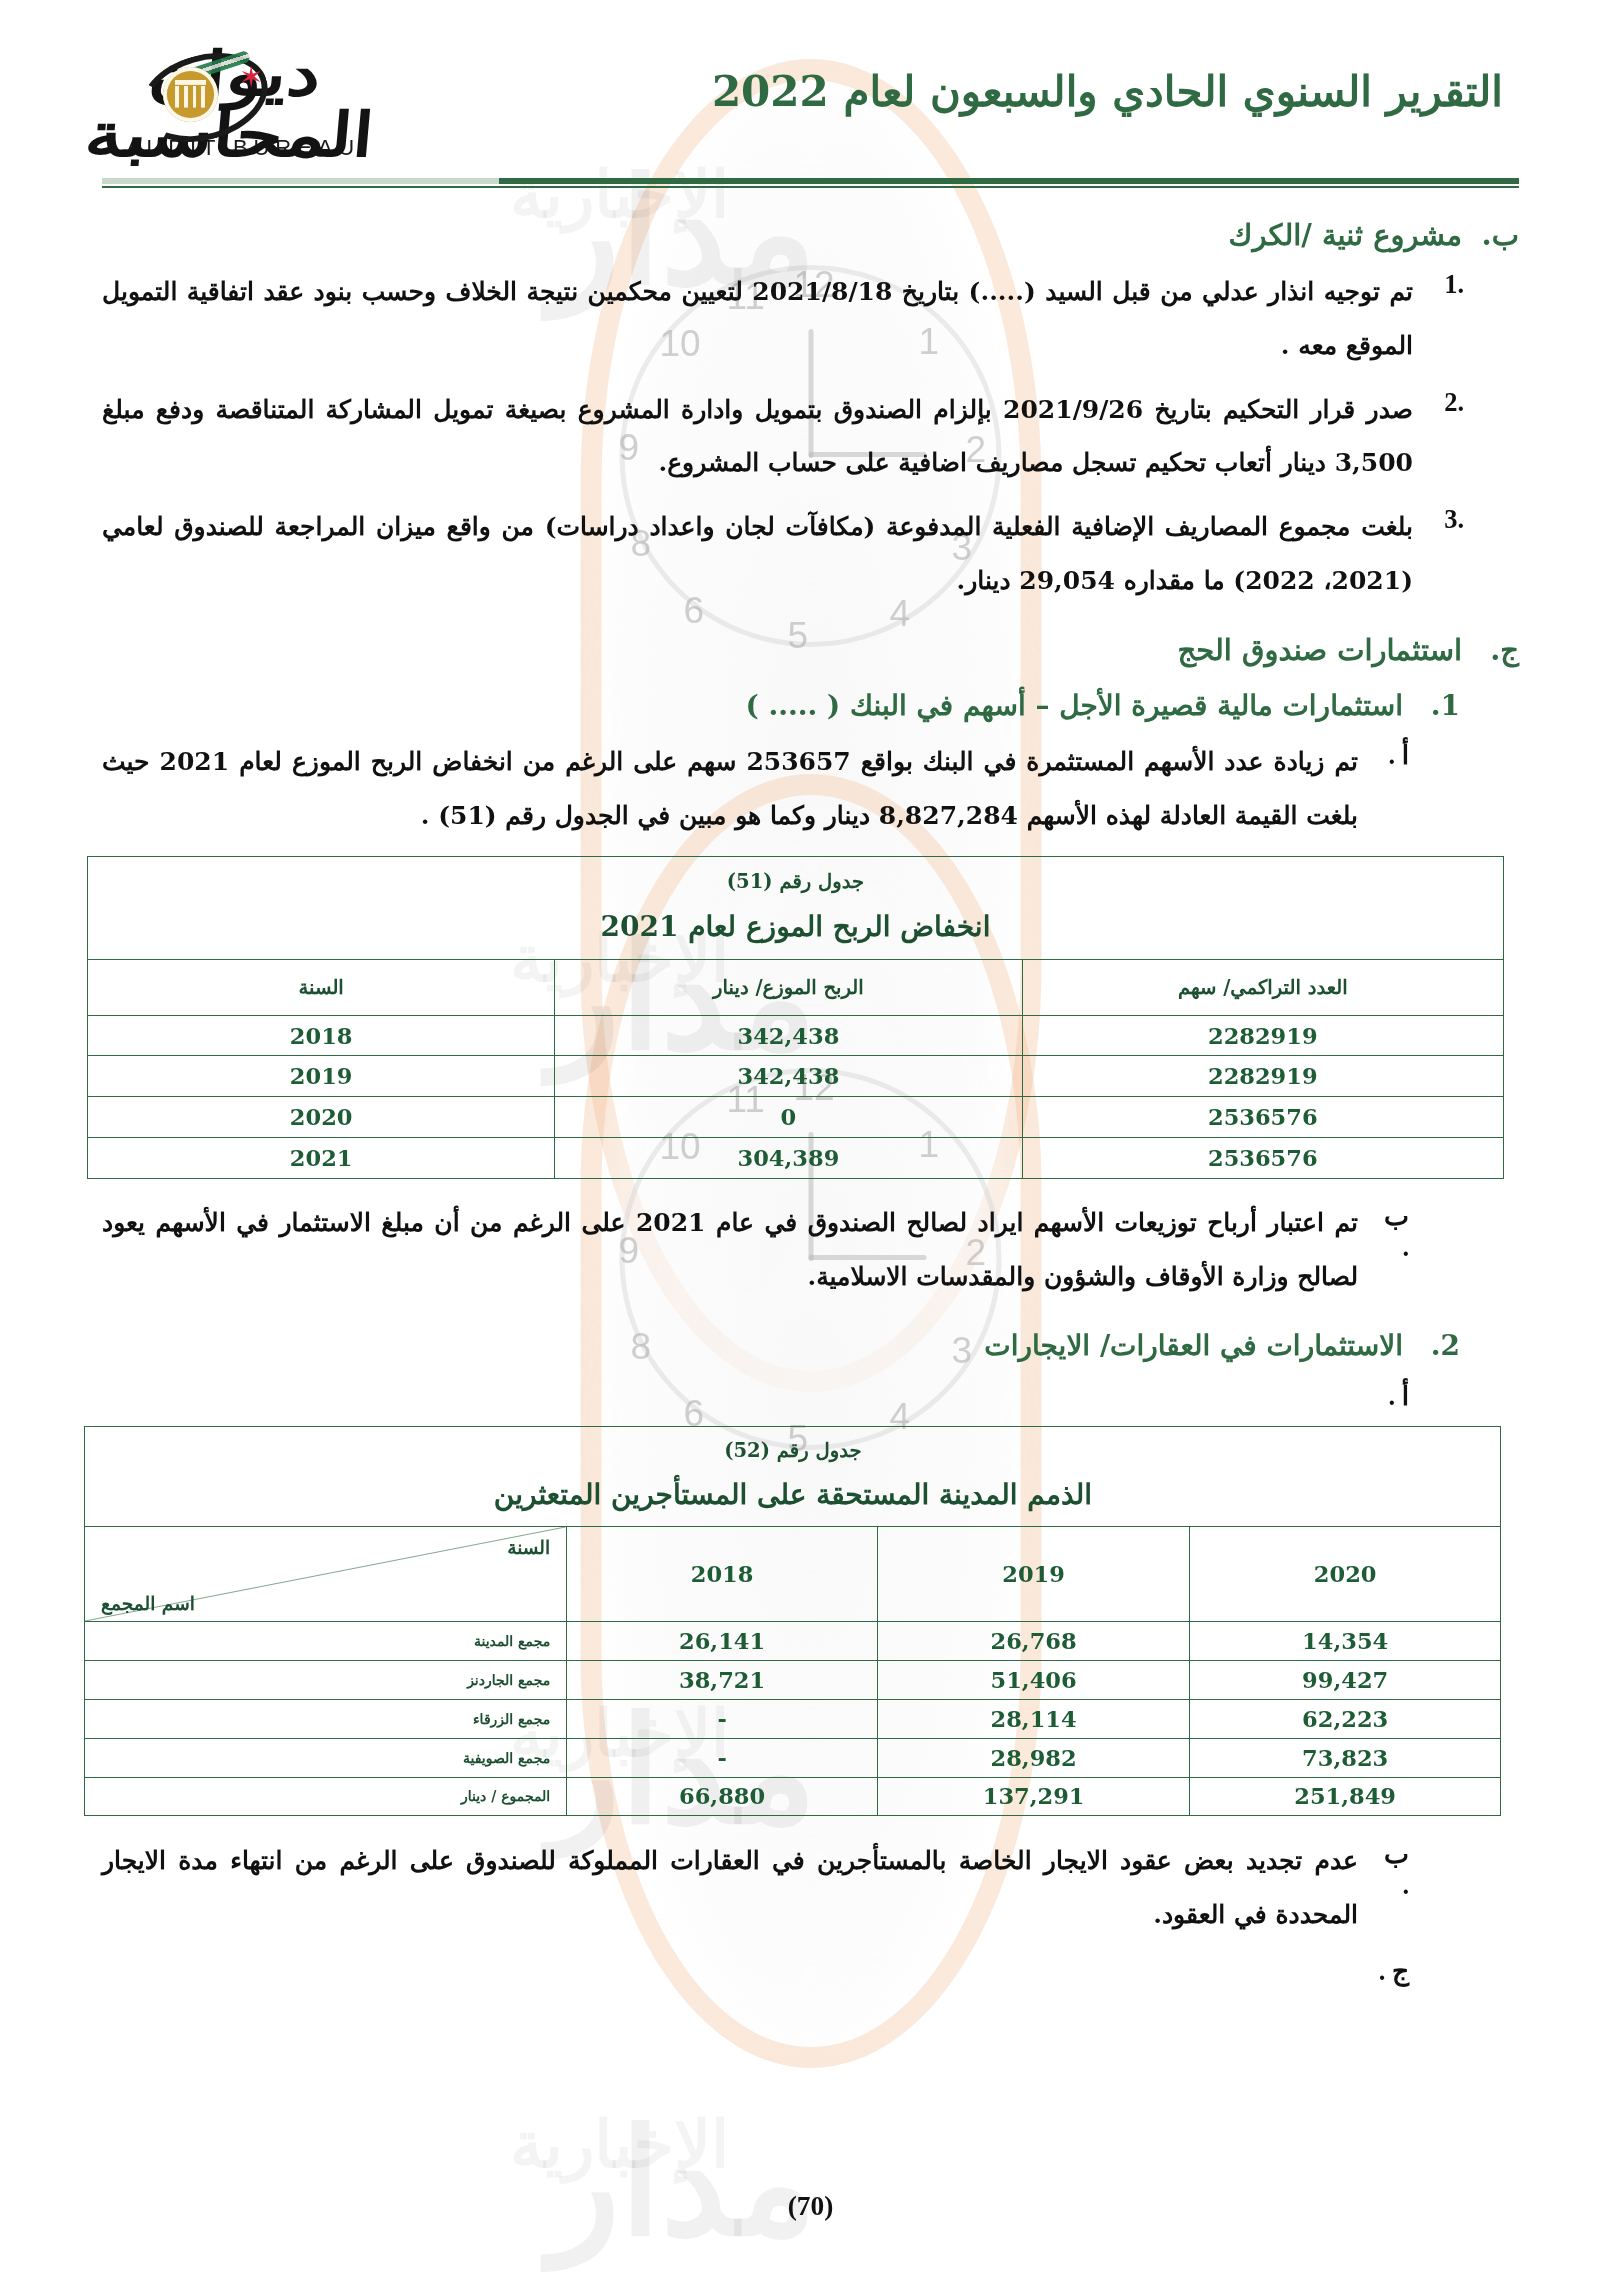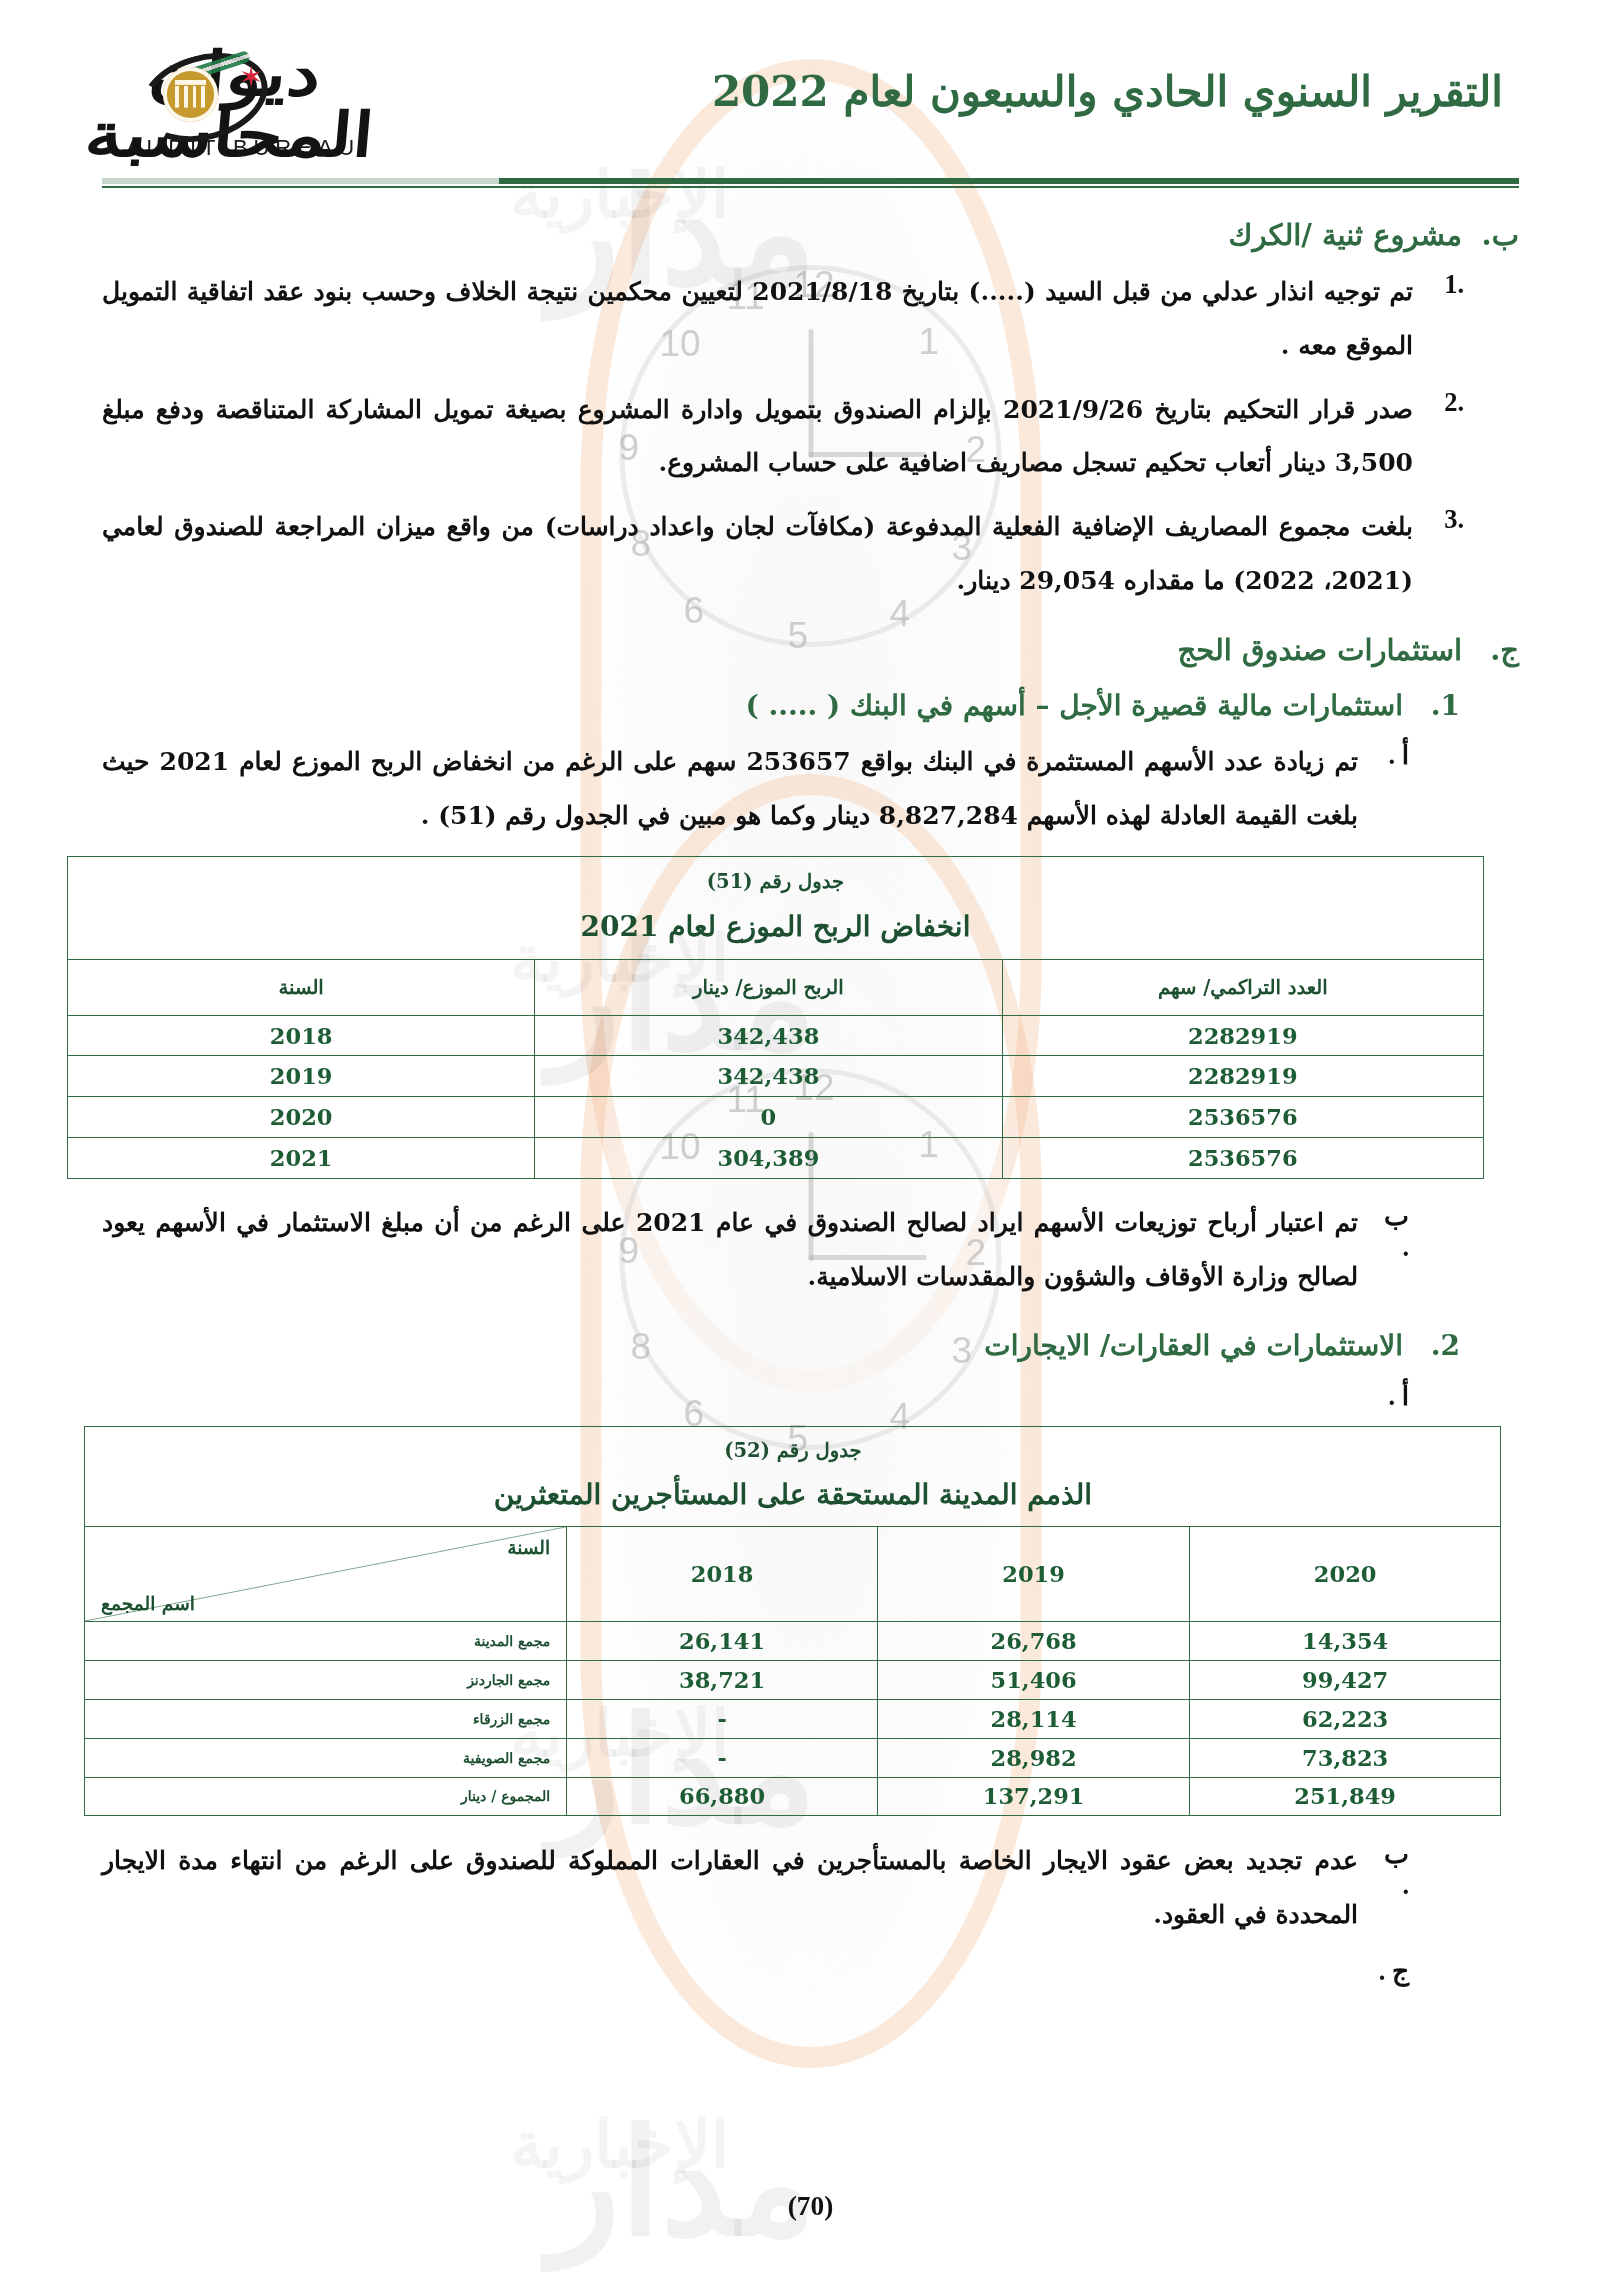--- a/index.html
+++ b/index.html
@@ -304,21 +304,21 @@
   .tbl-title-1 {
     font-size: 19.6px;
     color: #1d4f31;
     font-weight: bold;
   }
   .tbl-title-2 {
     font-size: 28px;
     color: #1d4f31;
     font-weight: bold;
   }
-  .t51 { width: 1325px; margin-right: 35px; }
+  .t51 { width: 1325px; margin-right: 15px; }
   .t51 th { font-size: 19.6px; padding: 15.7px 5.9px; color: #1d4f31; }
   .t51 td { font-size: 22.5px; padding: 6.9px 5.9px; color: #1d5c35; }
 
   .t52 { width: 1325px; margin-right: 17.6px; }
   .t52 th { font-size: 22.5px; padding: 9.8px 5.9px; color: #1d5c35; }
   .t52 td { font-size: 22.5px; padding: 5.9px 5.9px; color: #1d5c35; }
   .t52 .corner {
     position: relative;
     height: 94px;
     padding: 0;

